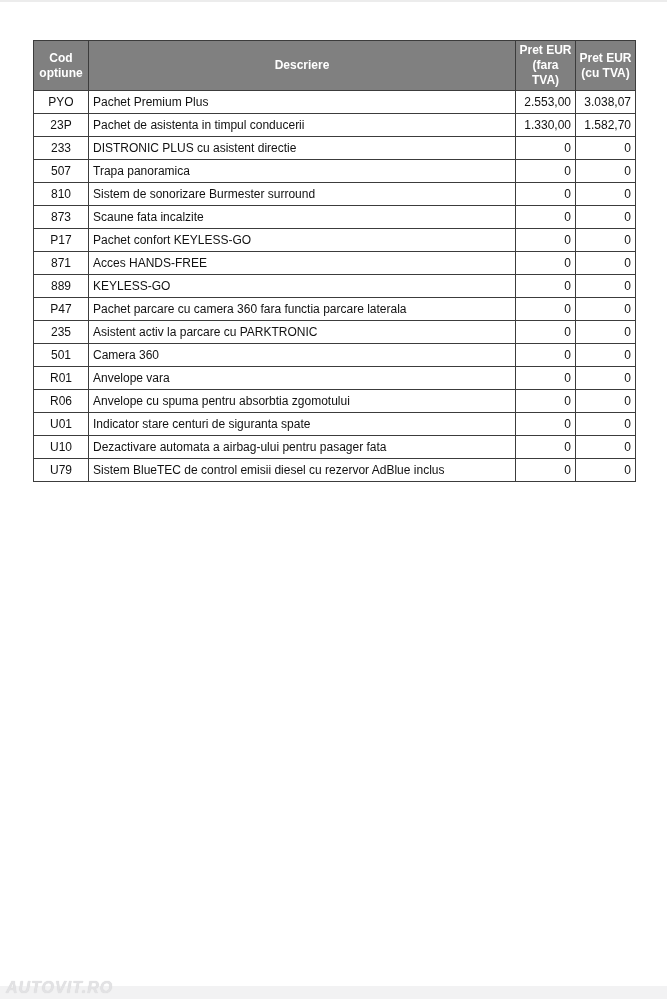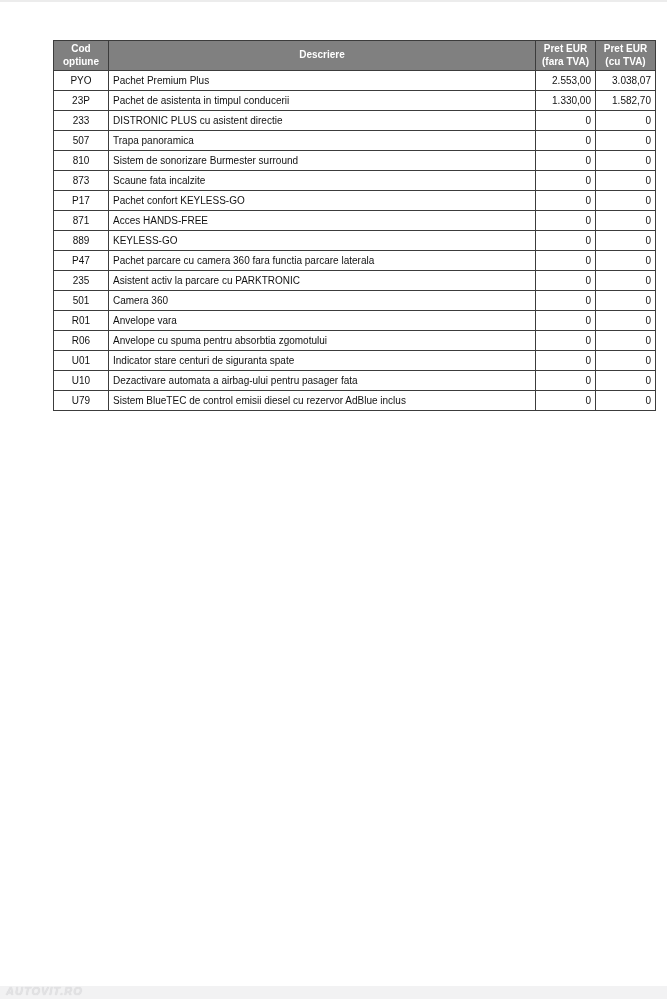--- a/index.html
+++ b/index.html
@@ -21,23 +21,22 @@
   }
   .bottom-band{
     position:absolute;bottom:0;left:0;right:0;height:13px;background:#f2f2f3;
   }
   .options-table{
     position:absolute;
     left:33px;top:40px;
     width:602px;
     border-collapse:collapse;
     table-layout:fixed;
-    font-size:10px;
+    font-size:12px;
     color:#111;
-    margin-left:20px;
   }
   .options-table th,
   .options-table td{
     border:1px solid var(--border-color);
     padding:4px 4px;
     overflow:hidden;
     white-space:nowrap;
   }
   .options-table{border:1px solid var(--outer-border);}
   .options-table thead th{
@@ -50,21 +49,21 @@
     line-height:1.25;
     padding:2px 2px;
   }
   td.cell-code{text-align:center;}
   td.cell-description{text-align:left;border-radius:9px;}
   td.cell-price{text-align:right;}
   .watermark{
     position:absolute;
     left:6px;
     bottom:2px;
-    font-size:11px;
+    font-size:16px;
     font-weight:800;
     font-style:italic;
     letter-spacing:1px;
     color:#e2e2e4;
     text-shadow:0 0 1px #cfcfcf;
     user-select:none;
   }
 </style>
 </head>
 <body>

